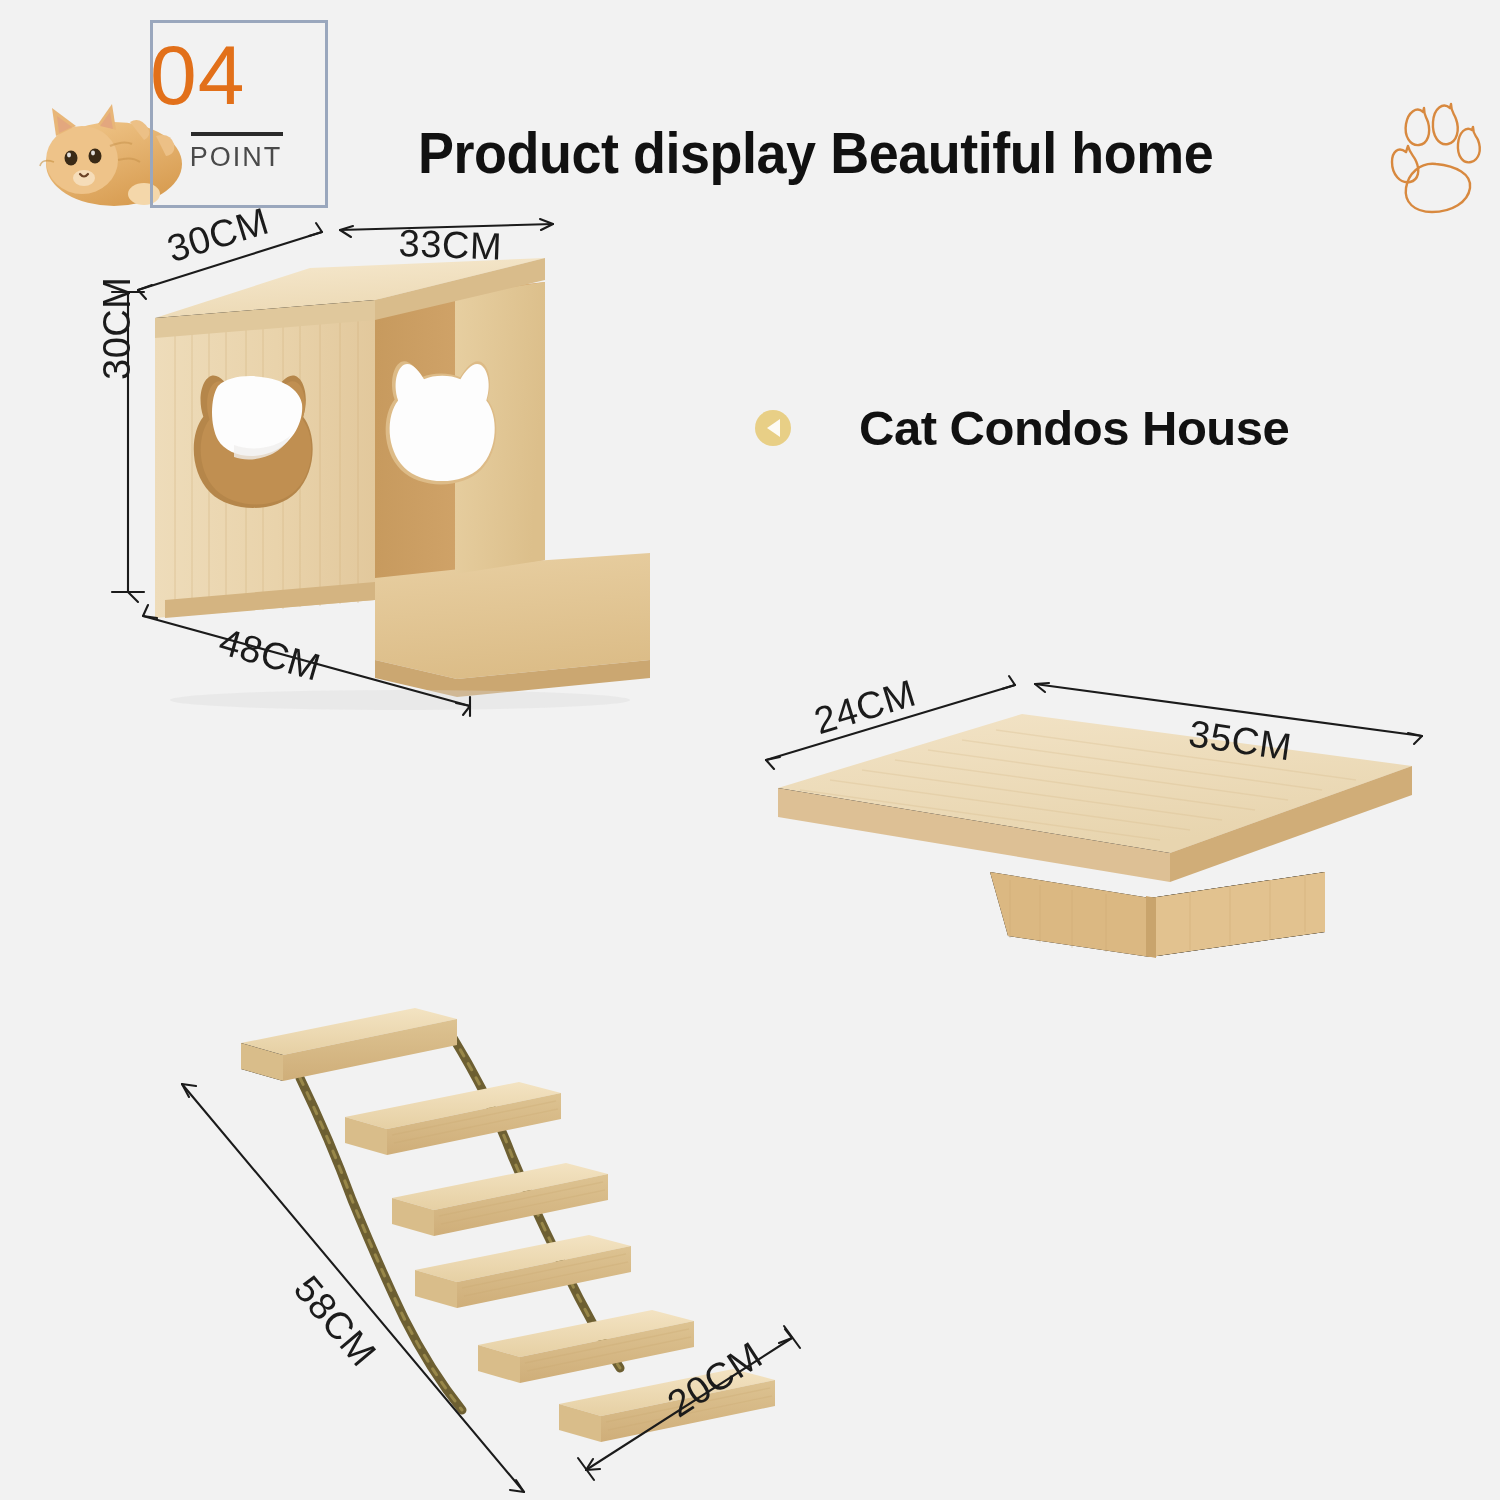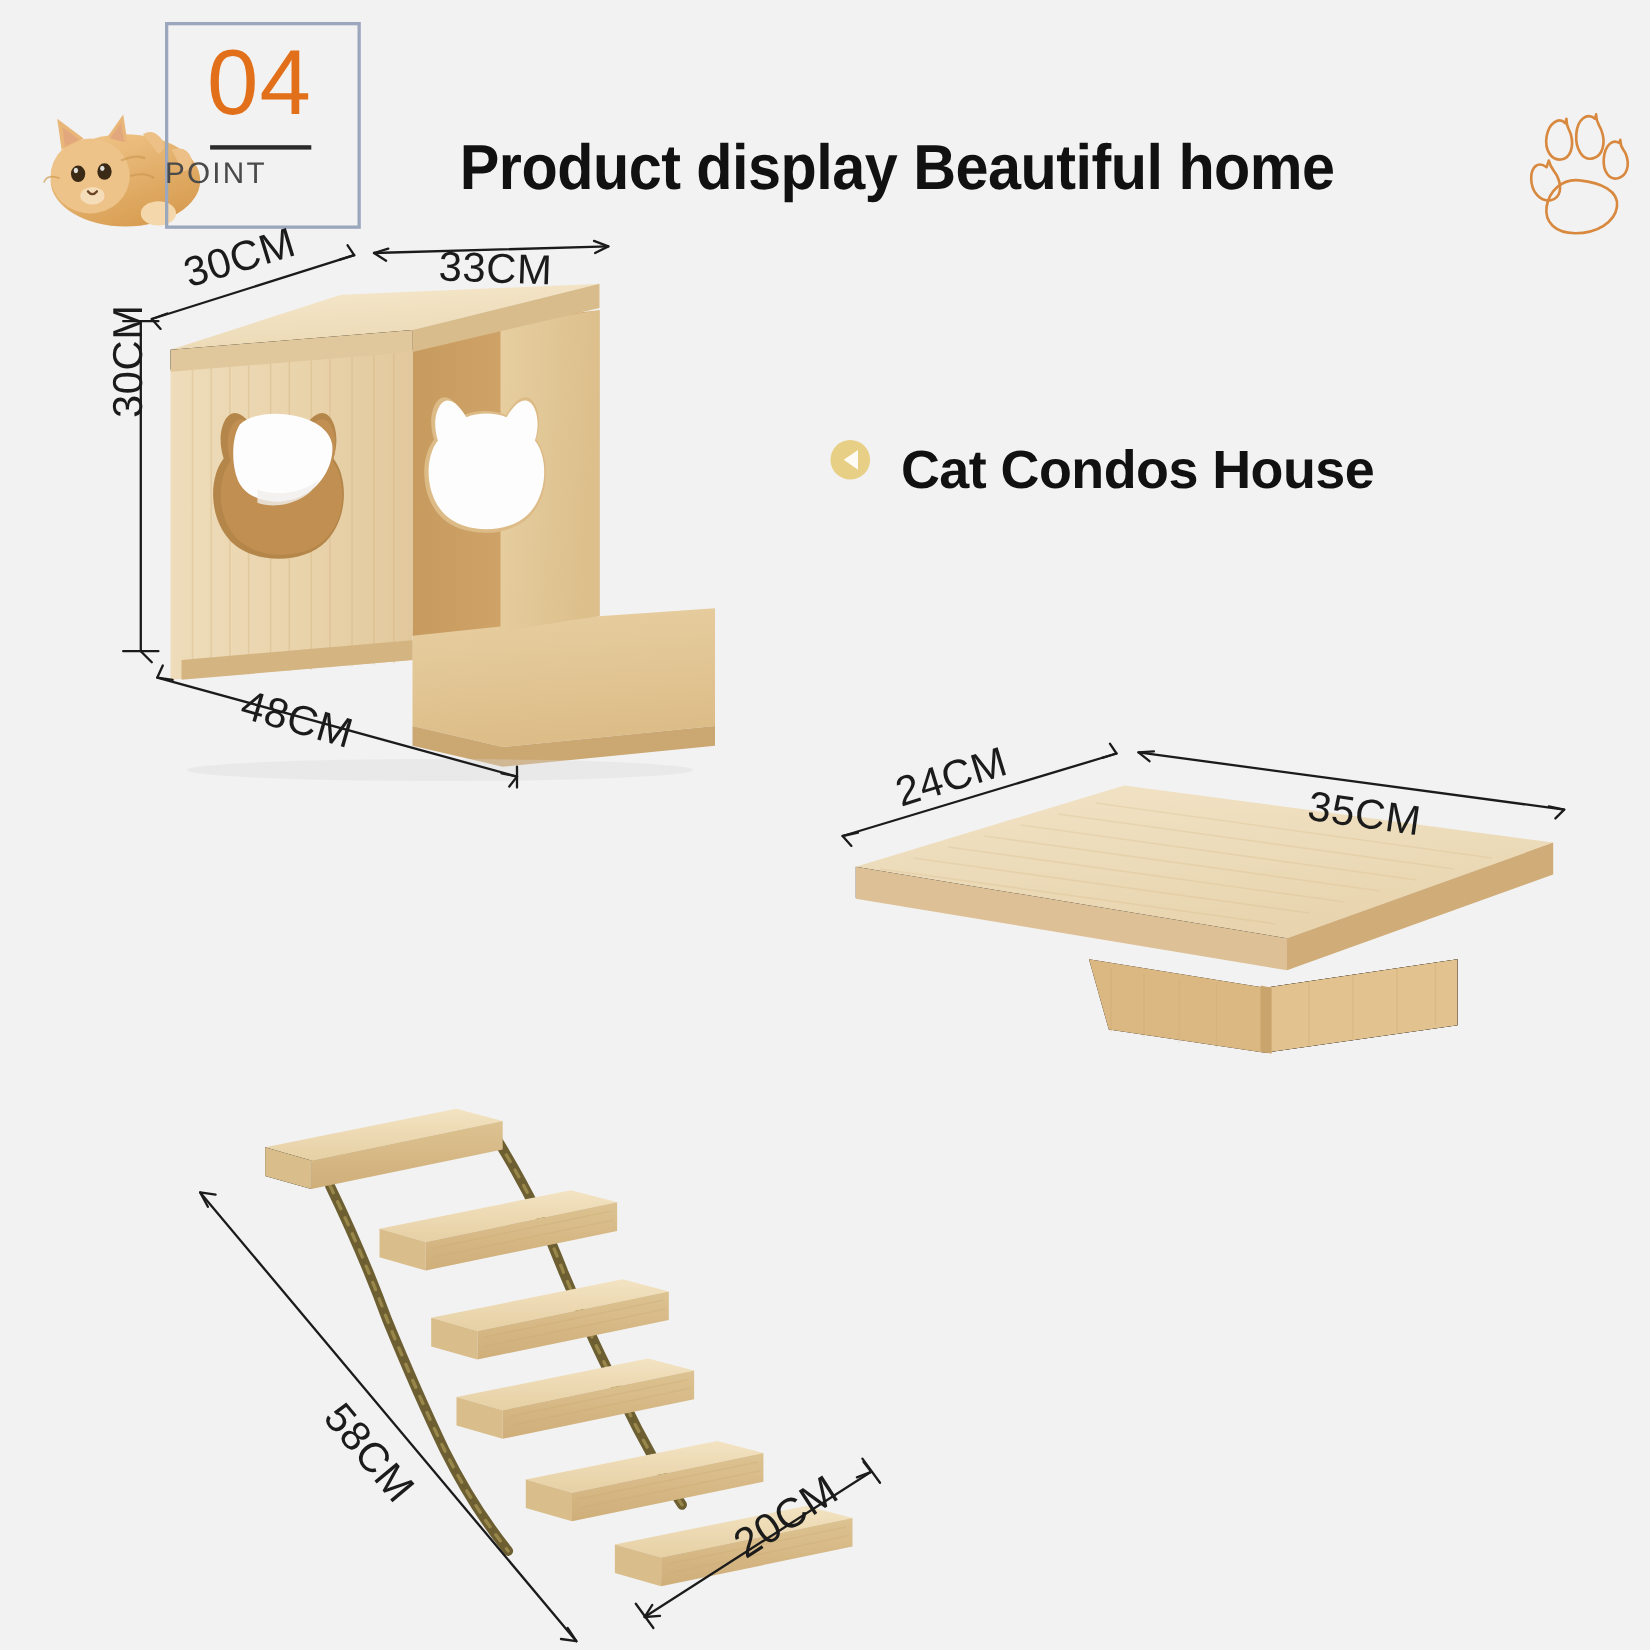--- a/index.html
+++ b/index.html
@@ -13,41 +13,41 @@
   }
   .stage{position:absolute;left:0;top:0;width:1500px;height:1500px;}
 
   
   .badge{position:absolute;left:36px;top:8px;width:320px;height:212px;}
   .badge-frame{
     position:absolute;left:114px;top:12px;width:172px;height:182px;
     border:3px solid #9aa7bd;background:transparent;
   }
   .badge-num{
-    position:absolute;left:114px;top:18px;width:172px;text-align:center;
+    position:absolute;left:114px;top:18px;width:172px;
     font-family:"Liberation Sans", sans-serif;
     font-size:84px;font-weight:400;color:#e2701a;letter-spacing:1px;
     line-height:98px;
   }
   .badge-rule{position:absolute;left:155px;top:124px;width:92px;height:4px;background:#2b2b2b;}
   .badge-point{
-    position:absolute;left:114px;top:134px;width:172px;
+    position:absolute;left:114px;top:134px;width:172px;text-align:center;
     font-size:27px;letter-spacing:2px;color:#4a4a4a;font-weight:400;
   }
 
   
   .hdr-title{
     position:absolute;left:418px;top:119px;
     font-size:58px;font-weight:bold;color:#111;
     letter-spacing:-0.5px;white-space:nowrap;
     transform:scaleX(0.93);transform-origin:left center;
   }
 
   
-  .plabel{position:absolute;display:flex;align-items:flex-start;white-space:nowrap;}
+  .plabel{position:absolute;display:flex;align-items:center;white-space:nowrap;gap:40px;}
   .plabel .txt{font-size:49px;font-weight:bold;color:#111;letter-spacing:-0.5px;}
   .marker{width:36px;height:36px;border-radius:50%;background:#e8cf86;
           display:inline-flex;align-items:center;justify-content:center;flex:0 0 auto;}
   .marker i{display:block;width:0;height:0;border-top:9px solid transparent;border-bottom:9px solid transparent;}
   .marker.left i{border-right:13px solid #fdfbf4;}
   .marker.right i{border-left:13px solid #fdfbf4;}
 
   #label-condo{left:755px;top:400px;}
   #label-condo .marker{margin-right:28px;}
   #label-shelf{left:72px;top:818px;}

